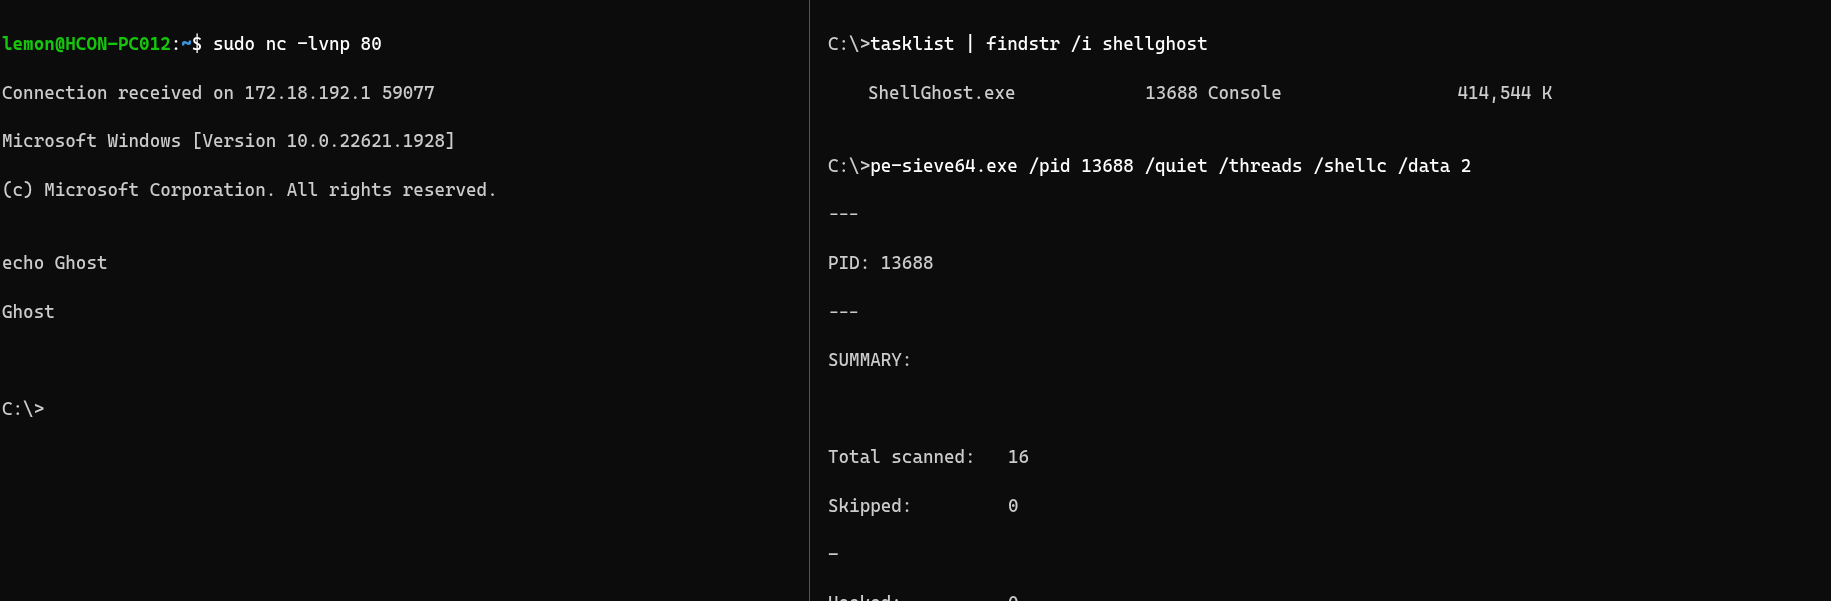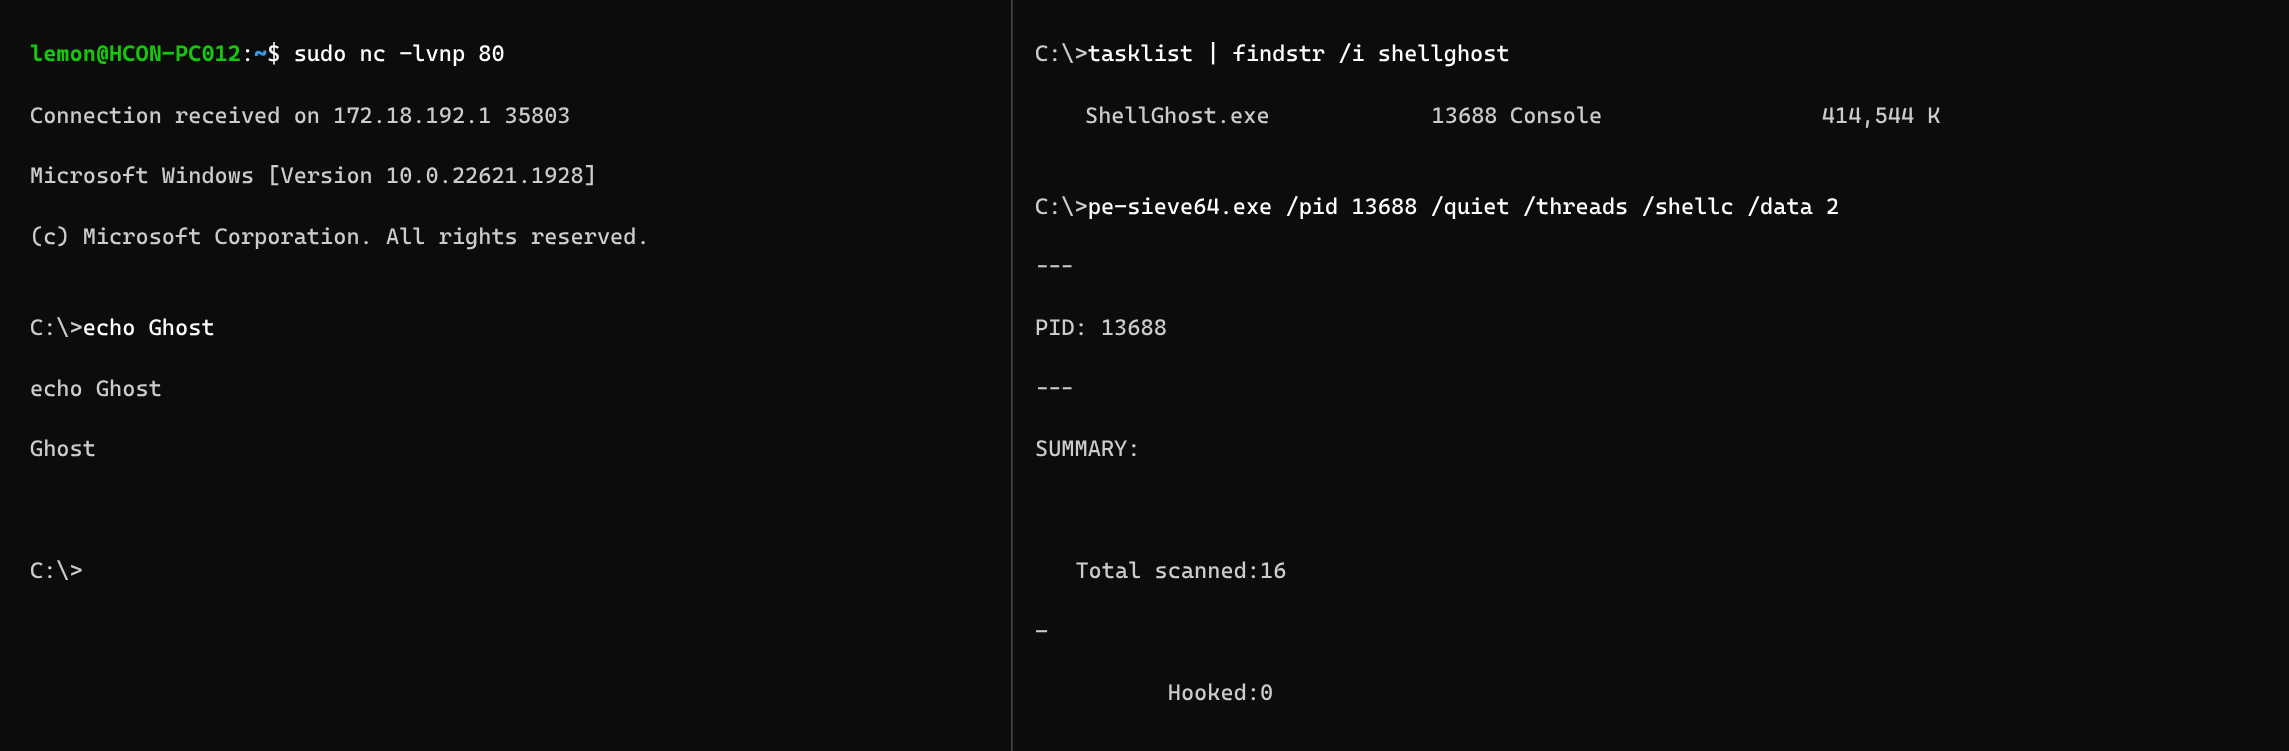--- a/index.html
+++ b/index.html
@@ -12,21 +12,21 @@
     color: #cccccc;
     font-family: 'Consolas', 'Cascadia Code', 'Courier New', monospace;
     font-size: 18px;
     line-height: 1.35;
     width: 1831px;
     height: 601px;
     display: flex;
     overflow: hidden;
   }
   .pane {
-    padding: 8px 24px;
+    padding: 8px 2px;
     white-space: pre;
     overflow: hidden;
   }
   .left-pane {
     width: 810px;
     border-right: 1px solid #555;
   }
   .right-pane {
     flex: 1;
     padding-left: 18px;
@@ -58,50 +58,50 @@
     display: block;
   }
   .tasklist-row {
     display: inline-block;
   }
   .col-name { display:inline-block; width: 250px; margin-left: 40px; }
   .col-pid  { display:inline-block; width: 80px; text-align:right; }
   .col-sess { display:inline-block; width: 100px; padding-left:10px;}
   .col-snum { display:inline-block; width: 170px; text-align:right;}
   .col-mem  { display:inline-block; width: 120px; text-align:left;}
-  .stat-label { display:inline-block; width: 180px; text-align: right; }
+  .stat-label { display:inline-block; width: 180px; }
   .stat-val   { display:inline-block; }
 </style>
 </head>
 <body>
 
 <div class="pane left-pane">
 <span class="line"><span class="prompt-user">lemon@HCON-PC012</span><span class="prompt-sep">:</span><span class="prompt-path">~</span><span class="prompt-sym">$ </span><span class="cmd">sudo nc -lvnp 80</span></span>
-<span class="line out">Connection received on 172.18.192.1 35803</span>
+<span class="line out">Connection received on 172.18.192.1 59077</span>
 <span class="line out">Microsoft Windows [Version 10.0.22621.1928]</span>
 <span class="line out">(c) Microsoft Corporation. All rights reserved.</span>
 <span class="line"></span>
-<span class="line"><span class="win-prompt">C:\&gt;</span><span class="cmd">echo Ghost</span></span>
 <span class="line out">echo Ghost</span>
 <span class="line out">Ghost</span>
 <span class="line"> </span>
 <span class="line"><span class="win-prompt">C:\&gt;</span></span>
 </div>
 
 <div class="pane right-pane">
 <span class="line"><span class="win-prompt">C:\&gt;</span><span class="cmd">tasklist | findstr /i shellghost</span></span>
 <span class="line tasklist-row"><span class="col-name">ShellGhost.exe</span><span class="col-pid">13688</span><span class="col-sess">Console</span><span class="col-snum">4</span><span class="col-mem">14,544 K</span></span>
 <span class="line"> </span>
 <span class="line"><span class="win-prompt">C:\&gt;</span><span class="cmd">pe-sieve64.exe /pid 13688 /quiet /threads /shellc /data 2</span></span>
 <span class="line out">---</span>
 <span class="line out">PID: 13688</span>
 <span class="line out">---</span>
 <span class="line out">SUMMARY:</span>
 <span class="line"> </span>
 <span class="line out"><span class="stat-label">Total scanned:</span><span class="stat-val">16</span></span>
+<span class="line out"><span class="stat-label">Skipped:</span><span class="stat-val">0</span></span>
 <span class="line out">-</span>
 <span class="line out"><span class="stat-label">Hooked:</span><span class="stat-val">0</span></span>
 
 
 
 
 
 
 
 

